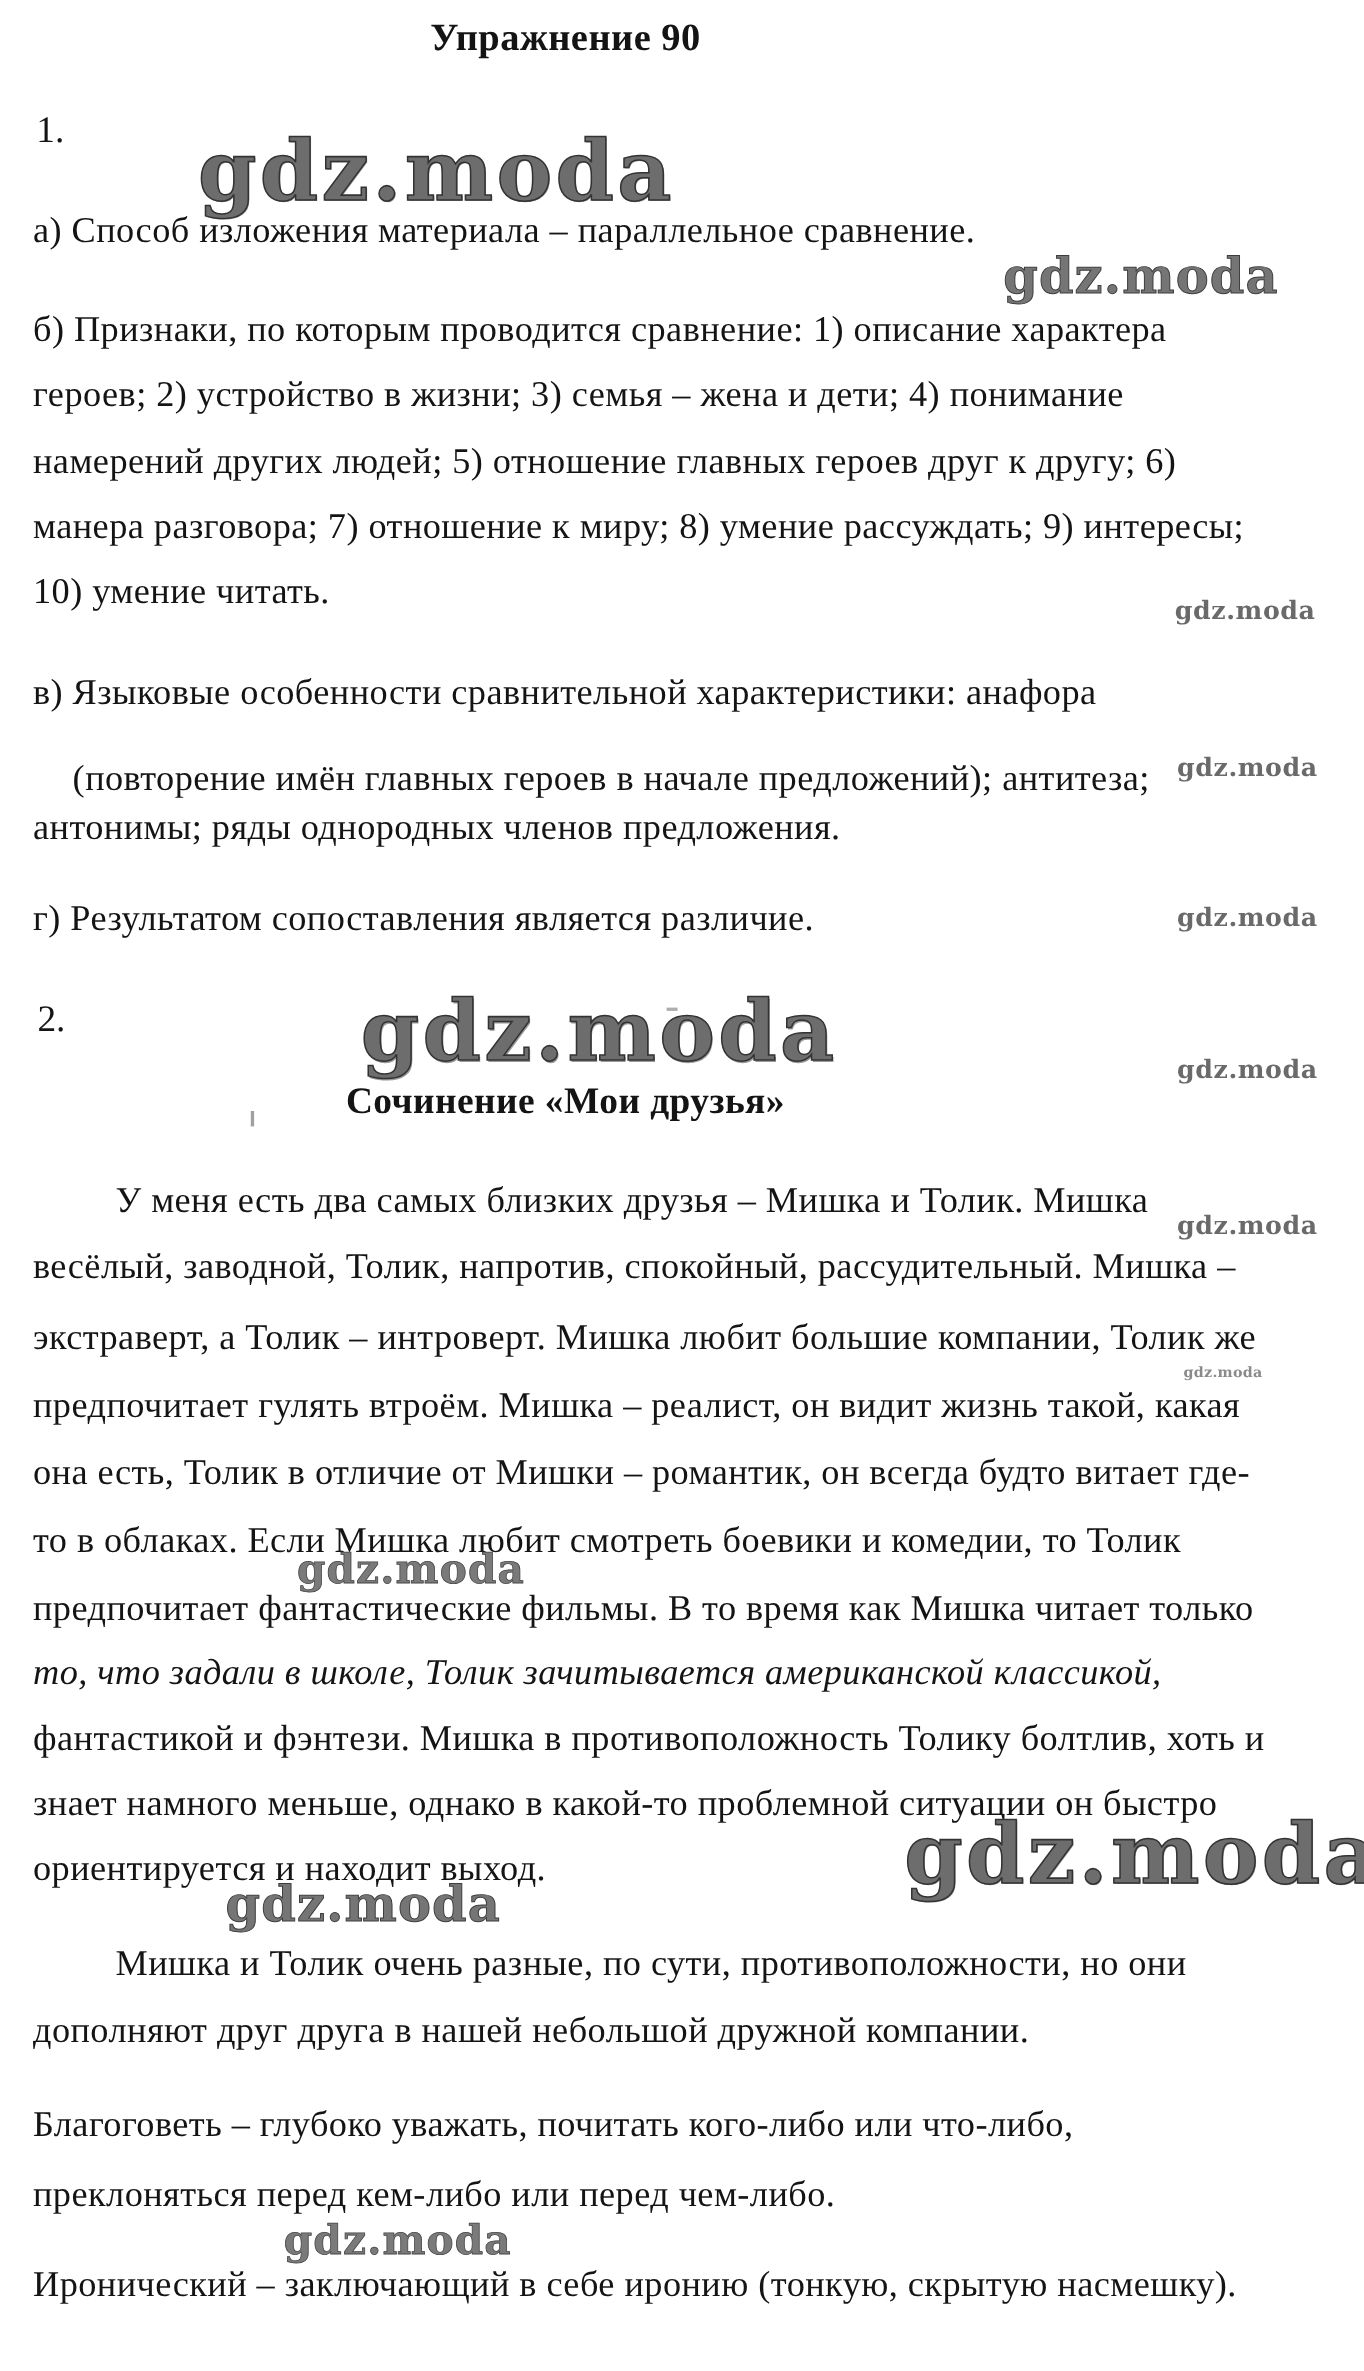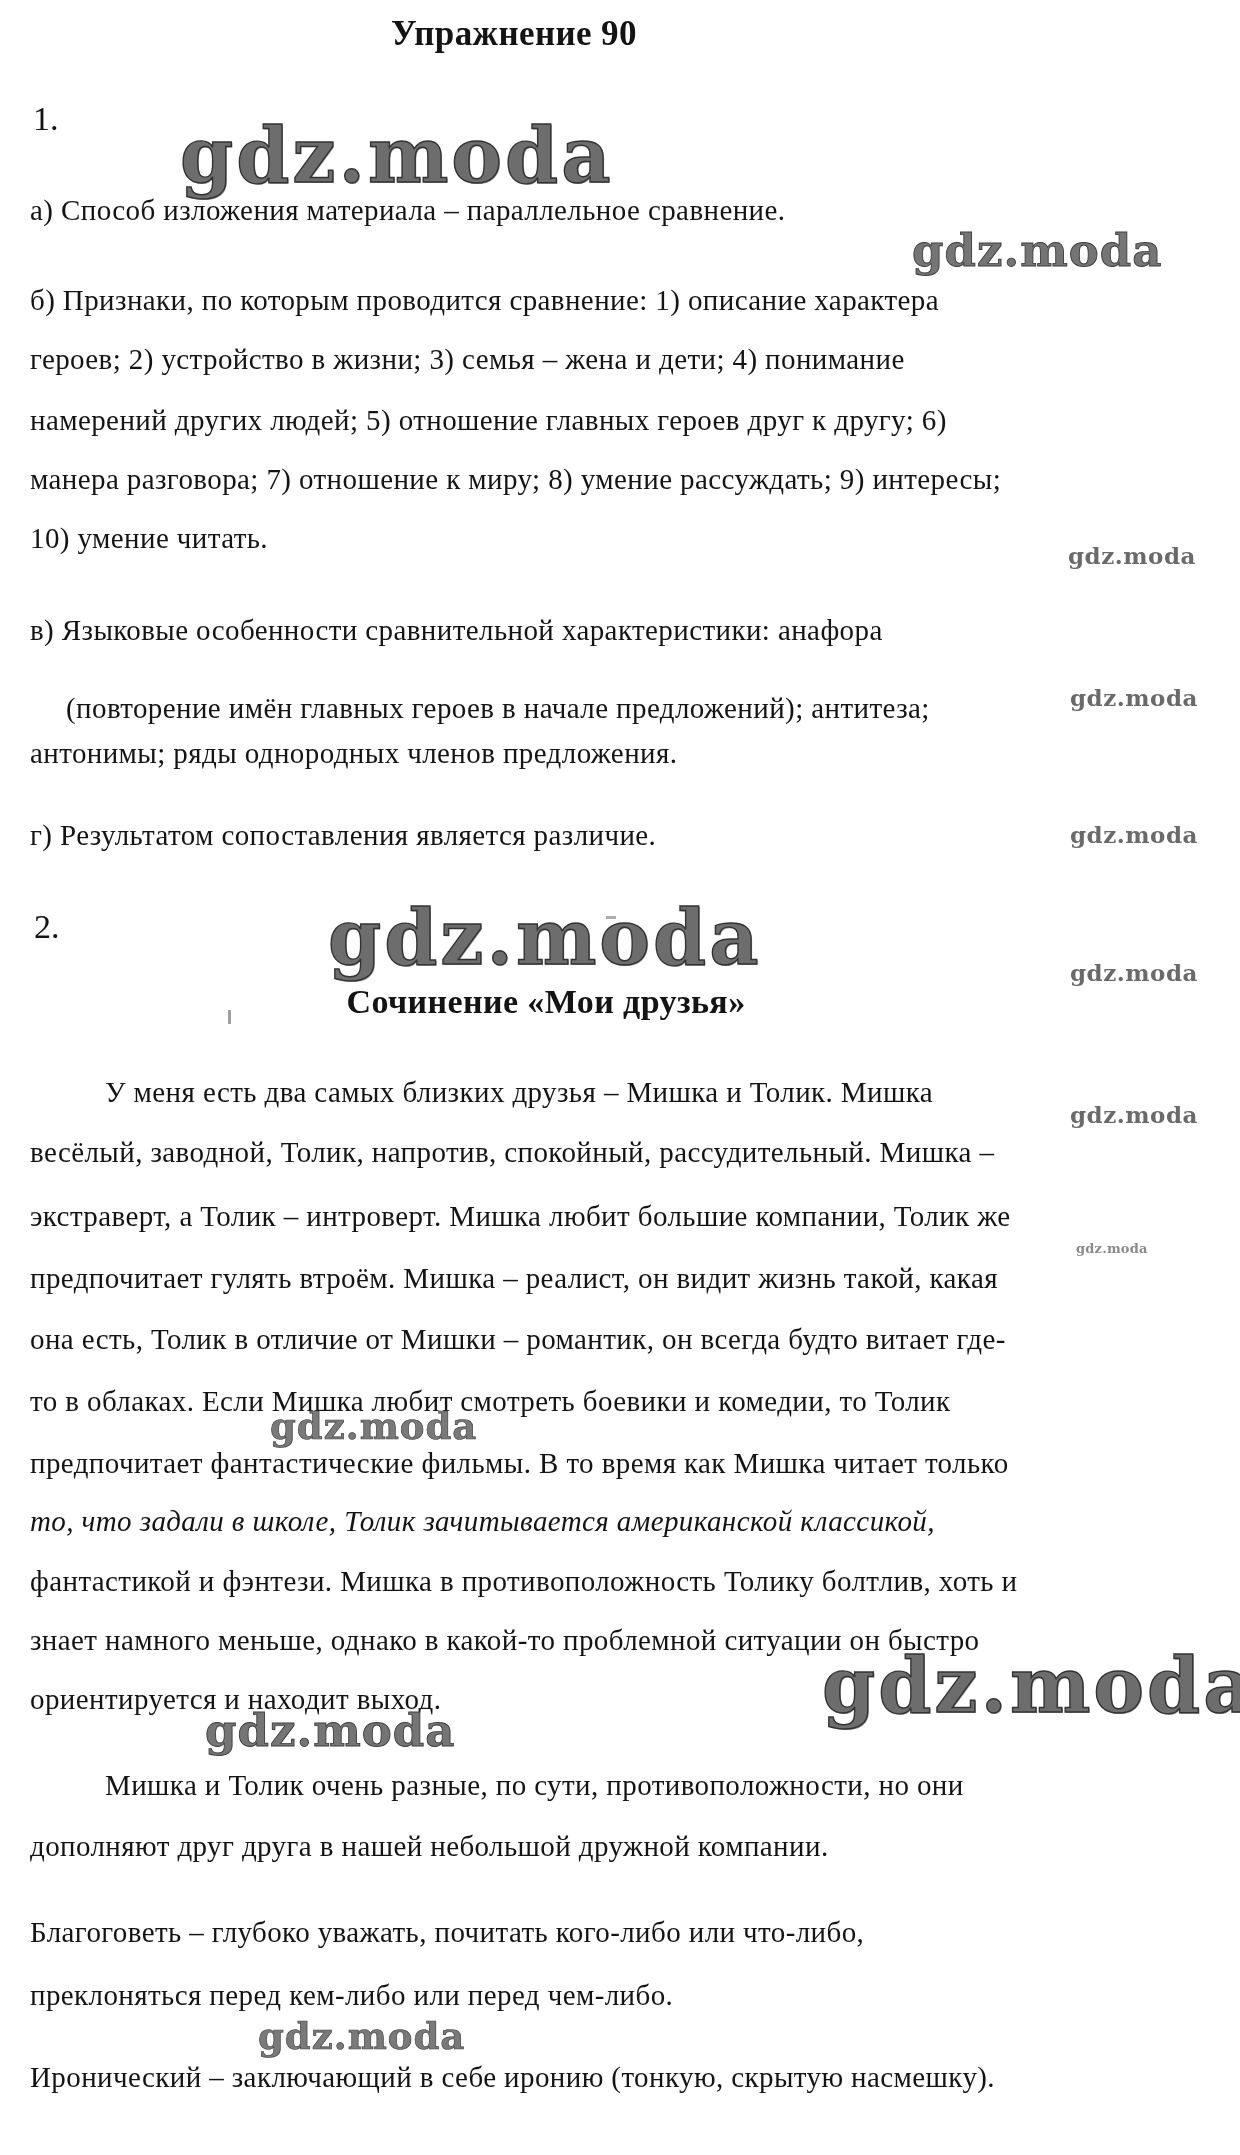--- a/index.html
+++ b/index.html
@@ -7,21 +7,21 @@
     position:relative;
     width:1240px;height:2155px;
     overflow:hidden;
     font-family:"Liberation Serif","DejaVu Serif",serif;
     color:#111;
   }
   .tline{
     position:absolute;
     left:30px;
     white-space:nowrap;
-    font-size:29px;
+    font-size:33px;
     letter-spacing:0.4px;
     line-height:40px;
     color:#141414;
   }
   .indent{left:105px;}
   .center{left:0;width:1028px;text-align:center;white-space:nowrap;}
   .bold{font-weight:bold;}
   .page-title{font-size:35px;}
   .essay-title{font-size:34px;}
   .num{position:absolute;font-size:34px;color:#141414;}
@@ -96,21 +96,21 @@
 <div class="wm wm-small" style="left:1070px;top:823px;">gdz.moda</div>
 
 <div class="num" style="left:34px;top:908px;">2.</div>
 
 <div class="wm wm-big" style="left:328px;top:900px;">gdz.moda</div>
 <div class="wm wm-small" style="left:1070px;top:961px;">gdz.moda</div>
 
 <div class="artifact" style="left:606px;top:916px;width:10px;height:3px;opacity:0.6;"></div>
 <div class="artifact" style="left:228px;top:1010px;width:3px;height:14px;opacity:0.7;"></div>
 
-<div class="tline center bold essay-title" style="top:982px;margin-left:32px;">Сочинение «Мои друзья»</div>
+<div class="tline center bold essay-title" style="top:982px;">Сочинение «Мои друзья»</div>
 
 <div class="tline indent" style="top:1072px;">У меня есть два самых близких друзья – Мишка и Толик. Мишка</div>
 <div class="wm wm-small" style="left:1070px;top:1103px;">gdz.moda</div>
 <div class="tline" style="top:1132px;">весёлый, заводной, Толик, напротив, спокойный, рассудительный. Мишка –</div>
 <div class="tline" style="top:1196px;">экстраверт, а Толик – интроверт. Мишка любит большие компании, Толик же</div>
 <div class="wm wm-tiny" style="left:1076px;top:1242px;">gdz.moda</div>
 <div class="tline" style="top:1258px;">предпочитает гулять втроём. Мишка – реалист, он видит жизнь такой, какая</div>
 <div class="tline" style="top:1319px;">она есть, Толик в отличие от Мишки – романтик, он всегда будто витает где-</div>
 <div class="tline" style="top:1381px;">то в облаках. Если Мишка любит смотреть боевики и комедии, то Толик</div>
 <div class="wm wm-med2" style="left:270px;top:1408px;">gdz.moda</div>

